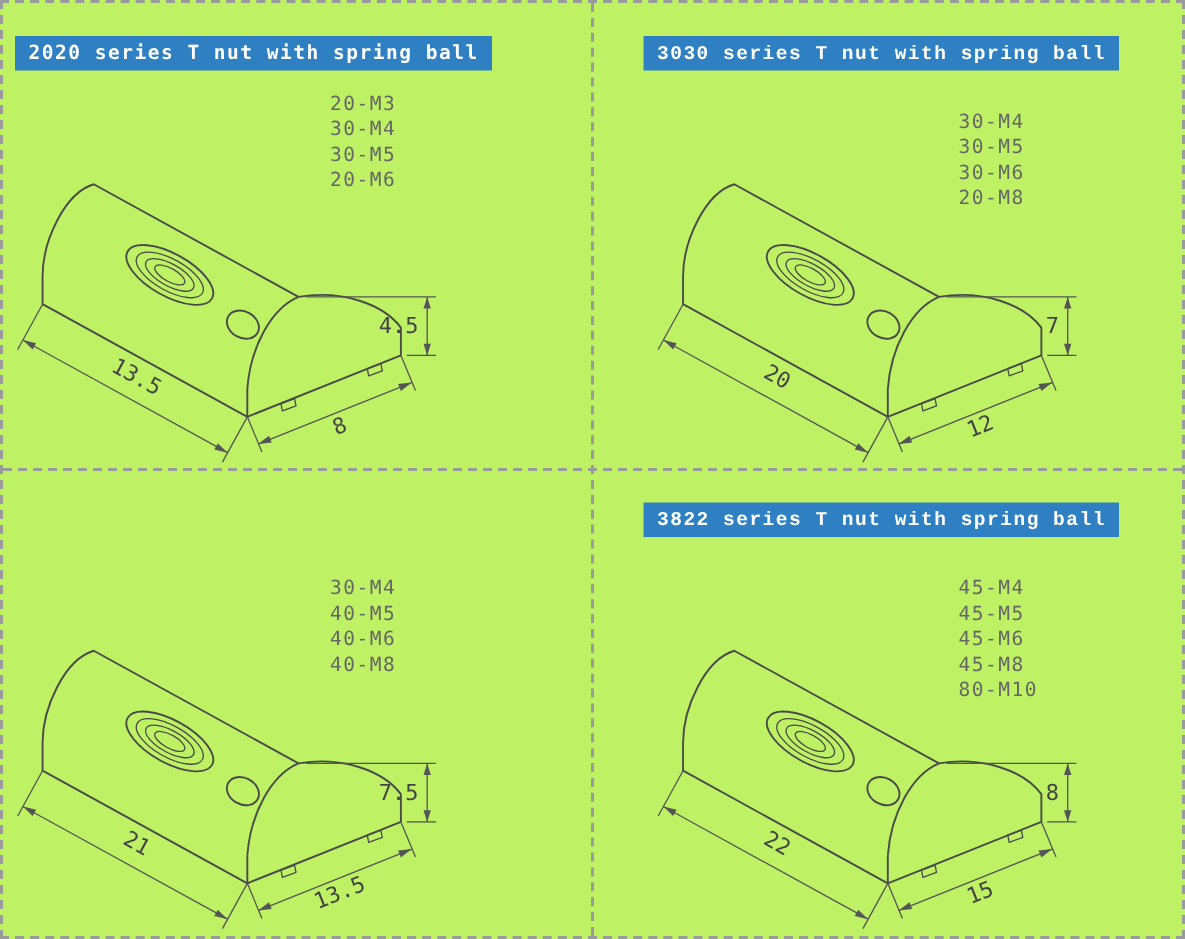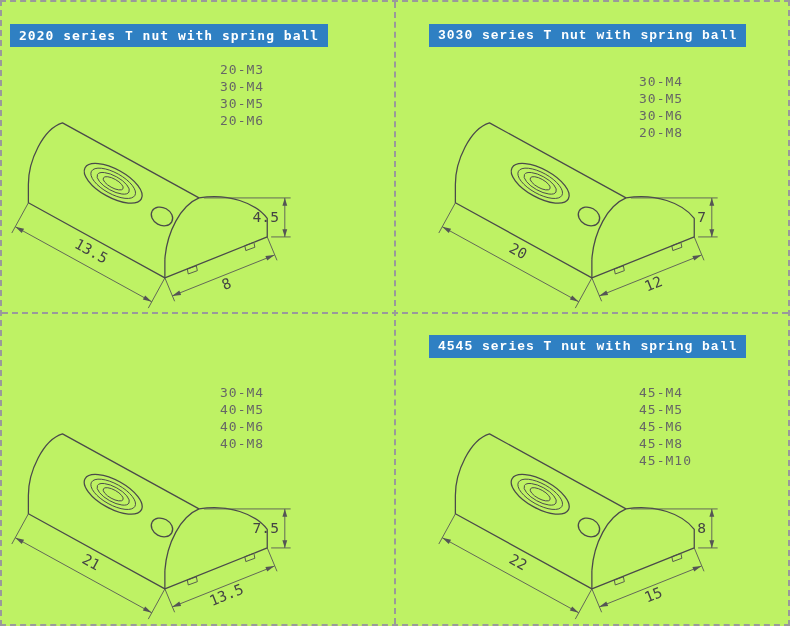--- a/index.html
+++ b/index.html
@@ -123,27 +123,27 @@
       </div>
     <svg class="drawing" viewBox="0 0 320 260">
       <use href="#tnut-sym"></use>
       <text class="dim-text" x="282" y="158" text-anchor="end">7.5</text>
       <text class="dim-text" x="87" y="192" text-anchor="middle" transform="rotate(28.8 87 192)">21</text>
       <text class="dim-text" x="230" y="226" text-anchor="middle" transform="rotate(-21.8 230 226)">13.5</text>
     </svg>
   </section>
 
   <section class="panel right bottom">
-    <div class="title-bar">4545 series T nut with spring ball</div>
+    <div class="title-bar">3822 series T nut with spring ball</div>
     <div class="models">
         <div class="model-line">45-M4</div>
         <div class="model-line">45-M5</div>
         <div class="model-line">45-M6</div>
         <div class="model-line">45-M8</div>
-        <div class="model-line">45-M10</div>
+        <div class="model-line">80-M10</div>
       </div>
     <svg class="drawing" viewBox="0 0 320 260">
       <use href="#tnut-sym"></use>
       <text class="dim-text" x="282" y="158" text-anchor="end">8</text>
       <text class="dim-text" x="87" y="192" text-anchor="middle" transform="rotate(28.8 87 192)">22</text>
       <text class="dim-text" x="230" y="226" text-anchor="middle" transform="rotate(-21.8 230 226)">15</text>
     </svg>
   </section>
 
   <div class="divider-v"></div>

